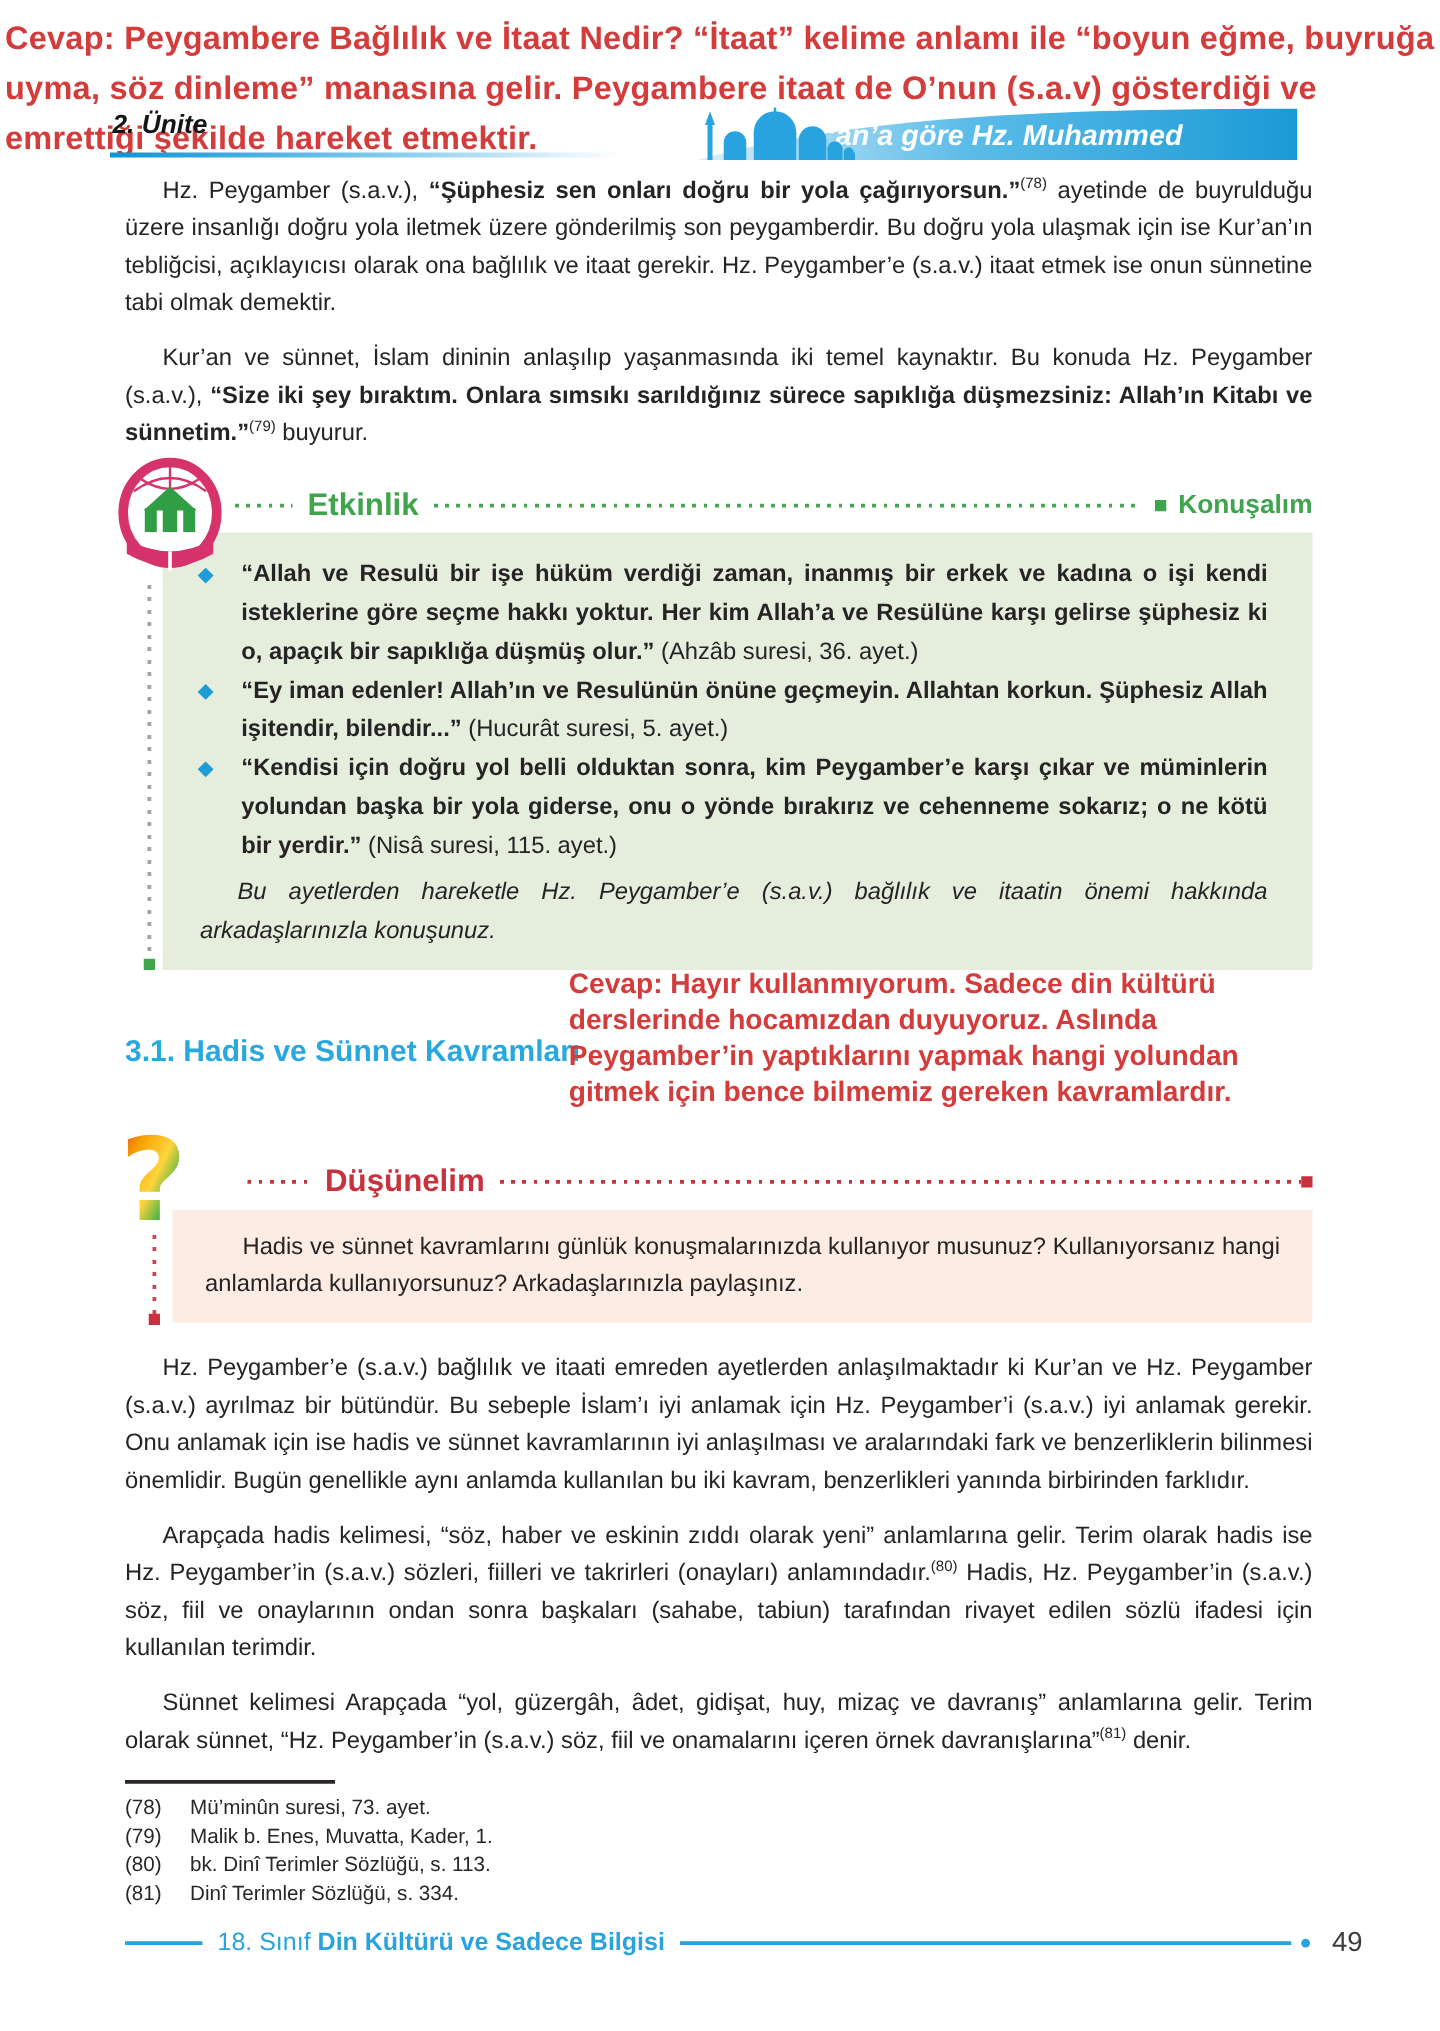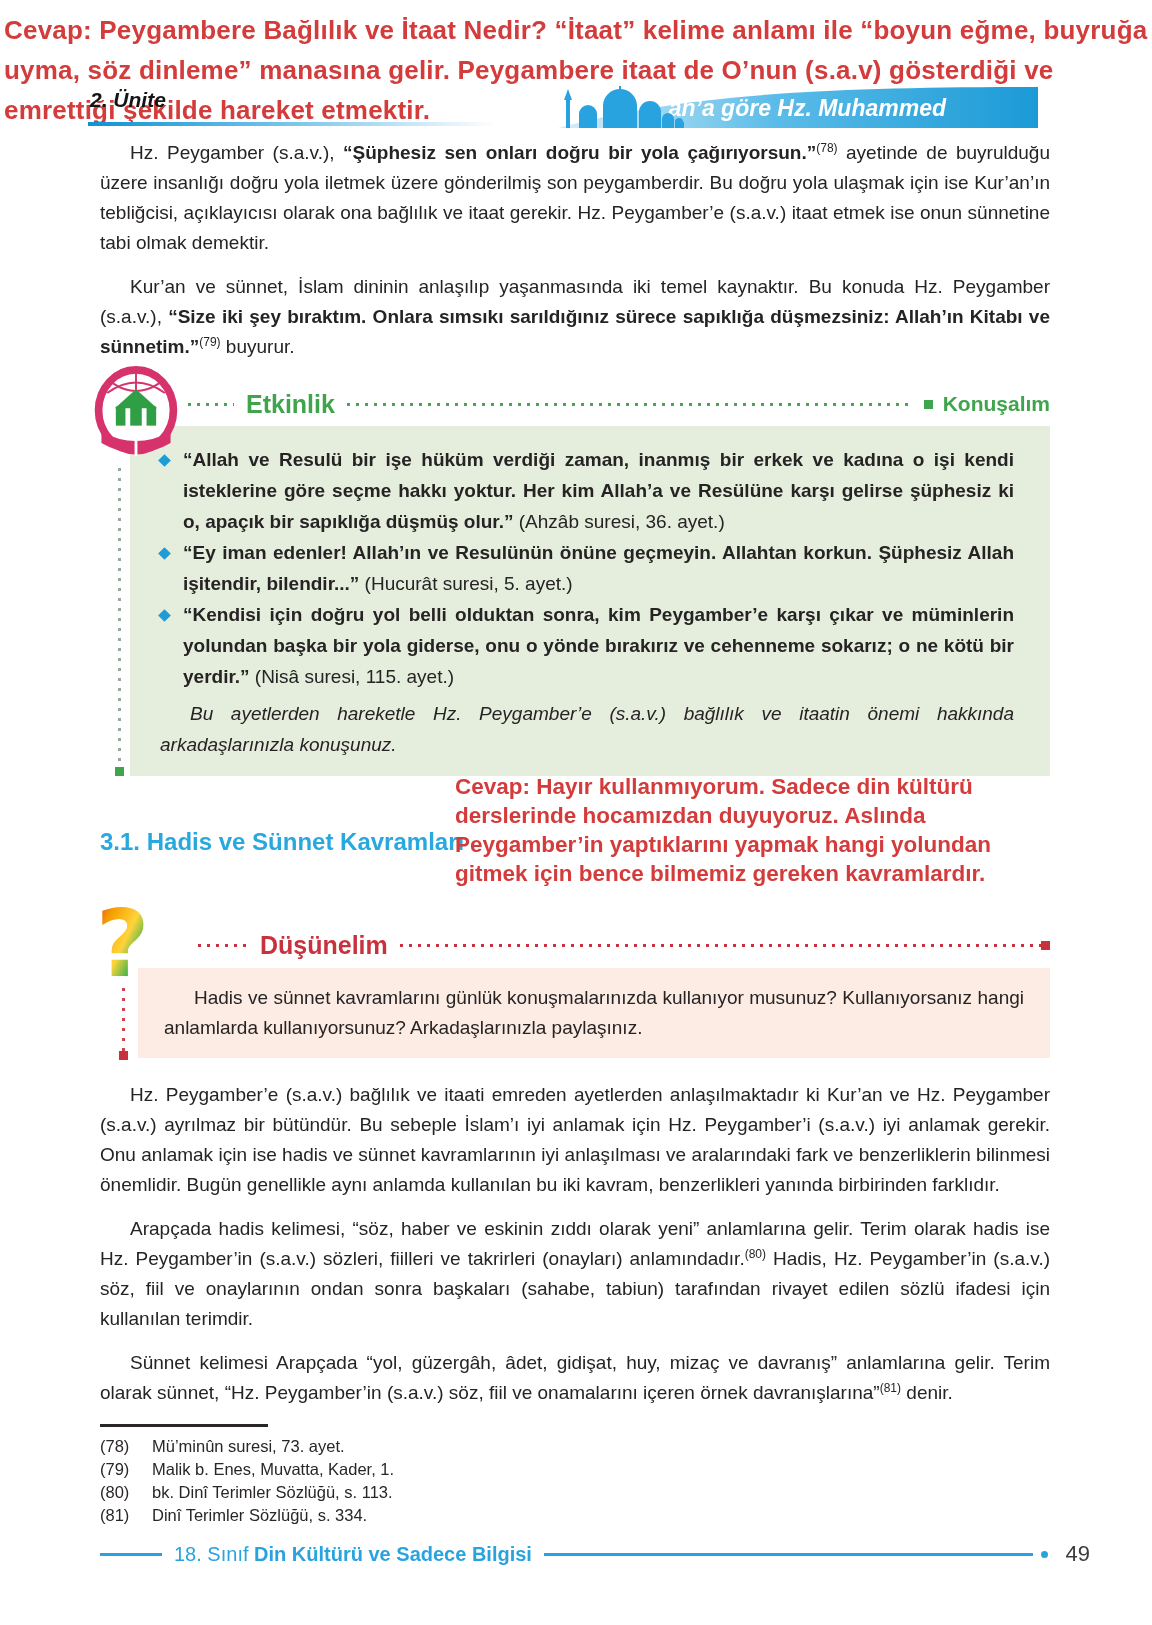--- a/index.html
+++ b/index.html
@@ -35,21 +35,21 @@
   .dots-green{flex:1;height:3px;background:repeating-linear-gradient(90deg,#4aa552 0 3px,transparent 3px 9px);}
   .sq{width:9px;height:9px;flex:none;}
   .sq.green{background:#3fa44c;margin:0 10px 0 12px;}
   .sq.red{background:#c8323e;}
   .konusalim{font-size:21px;font-weight:700;color:#3fa44c;}
   .act-logo{position:absolute;left:-12px;top:-20px;}
   .act-vline{position:absolute;left:18px;top:84px;bottom:6px;width:3px;
     background:repeating-linear-gradient(180deg,#9aa79b 0 3px,transparent 3px 10px);}
   .act-endsq{position:absolute;left:15px;bottom:0;width:9px;height:9px;background:#3fa44c;}
   .act-box{margin-left:30px;margin-top:2px;background:#e5eddc;padding:18px 36px 16px 30px;}
-  .q-item{display:flex;gap:14px;margin:0;}
+  .q-item{display:flex;gap:24px;margin:0;}
   .diamond{width:9px;height:9px;background:#1d9cd8;transform:rotate(45deg);margin-top:12px;flex:none;}
   .q-text{flex:1;font-size:19px;line-height:31px;text-align:justify;}
   .act-note{margin-top:6px;font-style:italic;font-size:19px;line-height:31px;text-indent:30px;text-align:justify;}
   
   .mid{position:relative;height:146px;}
   .sec-head{position:absolute;left:0;top:52px;font-size:24px;font-weight:700;color:#29a8df;}
   .annot-mid{position:absolute;left:355px;top:-4px;width:600px;
     color:#d43b3b;font-size:22.5px;line-height:29px;font-weight:600;}
   
   .dus{position:relative;margin-top:2px;}

